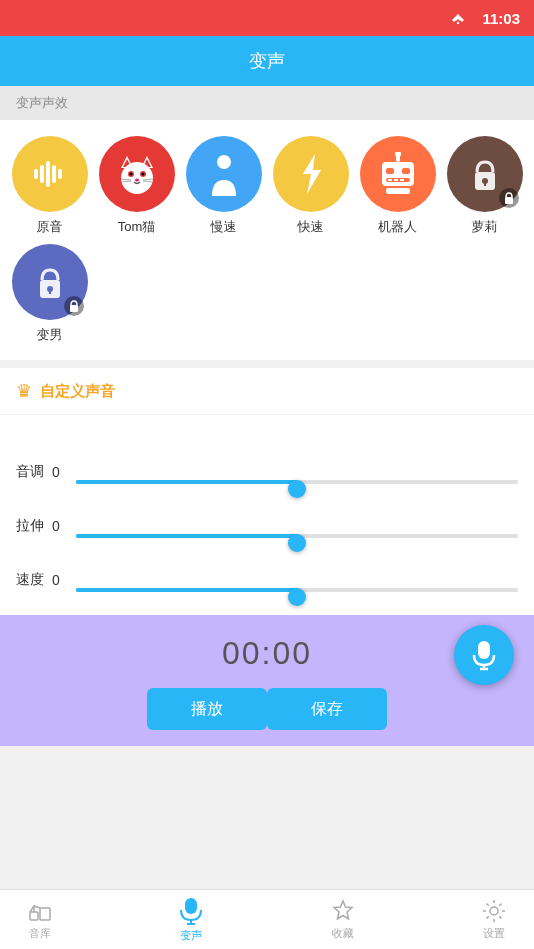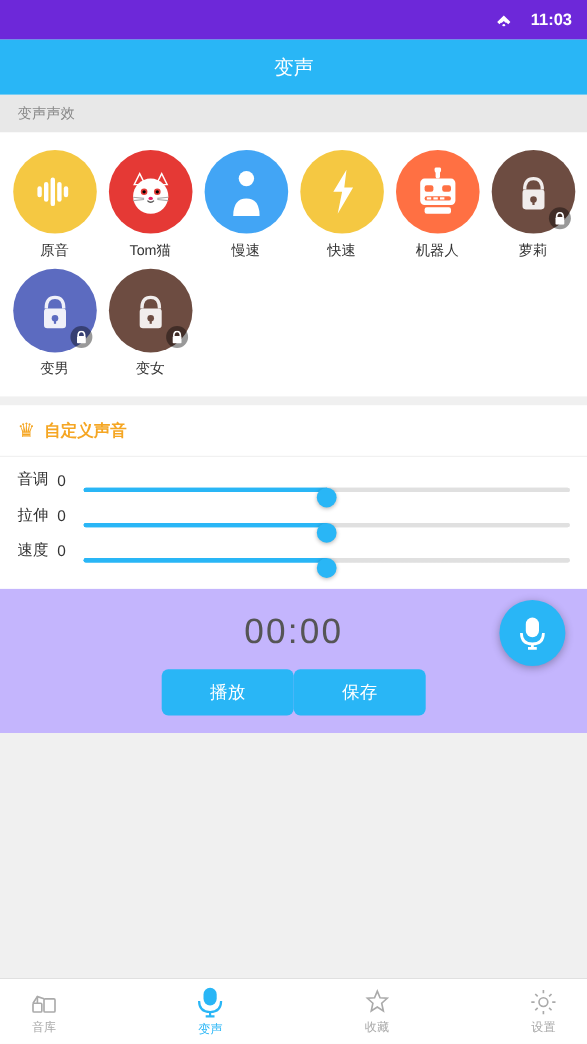--- a/index.html
+++ b/index.html
@@ -9,21 +9,21 @@
       font-family: 'PingFang SC', 'Microsoft YaHei', sans-serif;
       background: #f0f0f0;
       overflow: hidden;
       position: relative;
     }
 
     
     .status-bar {
       width: 100%;
       height: 36px;
-      background: #6d28d9;
+      background: #ef4444;
       display: flex;
       align-items: center;
       justify-content: flex-end;
       padding-right: 14px;
       gap: 16px;
     }
     .status-bar-time {
       color: white;
       font-size: 15px;
       font-weight: 600;
@@ -109,20 +109,21 @@
     }
 
     .sliders-area {
       padding: 12px 16px;
     }
     .slider-row {
       display: flex;
       align-items: center;
       margin-bottom: 14px;
       gap: 8px;
+      margin-top: 36px;
     }
     .slider-label {
       font-size: 14px;
       color: #333;
       width: 28px;
     }
     .slider-value {
       font-size: 14px;
       color: #333;
       width: 16px;
@@ -392,37 +393,20 @@
         <div style="position:absolute;bottom:4px;right:4px;width:20px;height:20px;background:rgba(0,0,0,0.4);border-radius:50%;display:flex;align-items:center;justify-content:center;">
           <svg width="10" height="12" viewBox="0 0 10 12">
             <rect x="1" y="5" width="8" height="7" rx="1" fill="white"></rect>
             <path d="M2 5 Q2 1 5 1 Q8 1 8 5" stroke="white" stroke-width="1.5" fill="none"></path>
           </svg>
         </div>
       </div>
       <span class="effect-label">变男</span>
     </div>
 
-    <div class="effect-item">
-      <div class="effect-icon" style="background:#6d4c41; position:relative;">
-        <svg width="44" height="44" viewBox="0 0 44 44">
-          <rect x="12" y="20" width="20" height="18" rx="3" fill="white" opacity="0.9"></rect>
-          <path d="M14 20 Q14 10 22 10 Q30 10 30 20" stroke="white" stroke-width="3" fill="none" opacity="0.9"></path>
-          <circle cx="22" cy="29" r="3" fill="#6d4c41"></circle>
-          <rect x="21" y="29" width="2" height="5" fill="#6d4c41"></rect>
-        </svg>
-        <div style="position:absolute;bottom:4px;right:4px;width:20px;height:20px;background:rgba(0,0,0,0.4);border-radius:50%;display:flex;align-items:center;justify-content:center;">
-          <svg width="10" height="12" viewBox="0 0 10 12">
-            <rect x="1" y="5" width="8" height="7" rx="1" fill="white"></rect>
-            <path d="M2 5 Q2 1 5 1 Q8 1 8 5" stroke="white" stroke-width="1.5" fill="none"></path>
-          </svg>
-        </div>
-      </div>
-      <span class="effect-label">变女</span>
-    </div>
 
   </div>
 
   <div class="custom-section">
     <div class="custom-header">
       <span class="crown-icon">♛</span>
       <span class="custom-title">自定义声音</span>
     </div>
 
     <div class="sliders-area">

